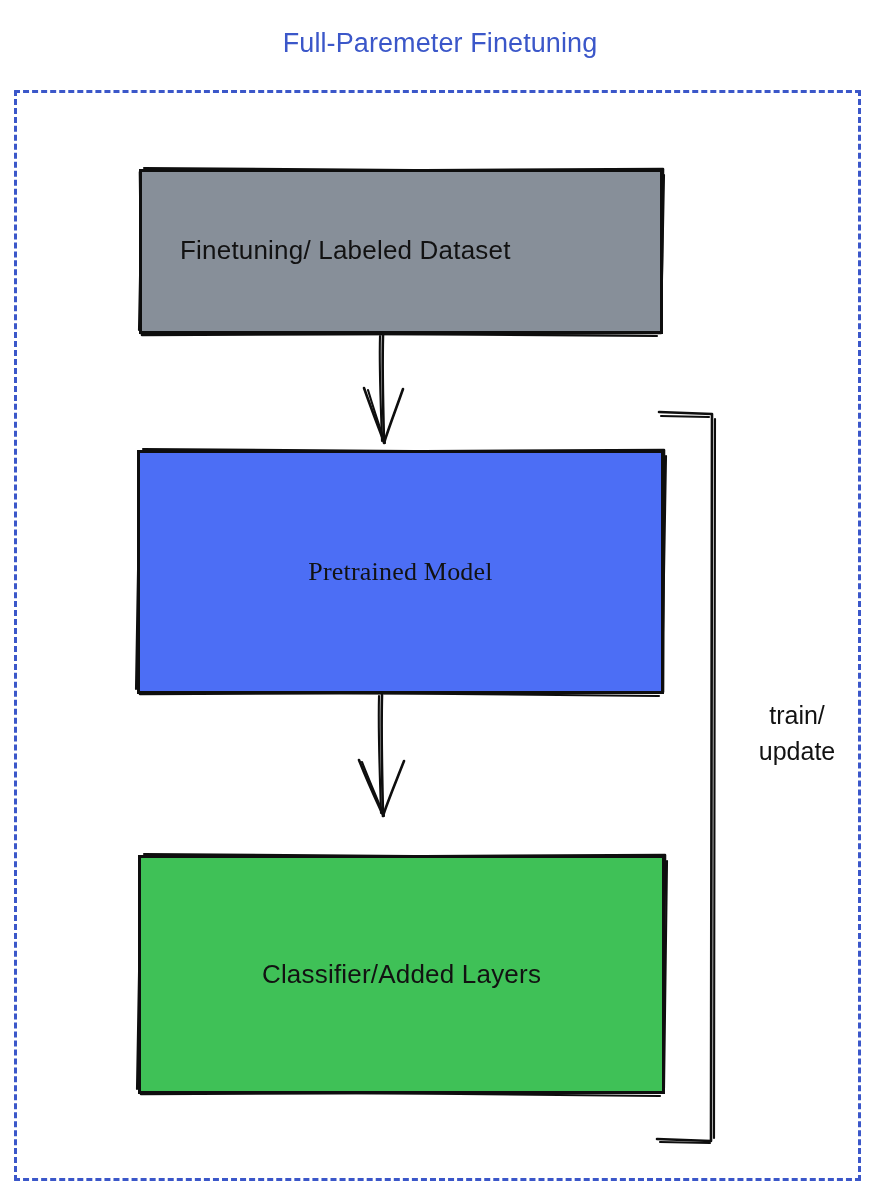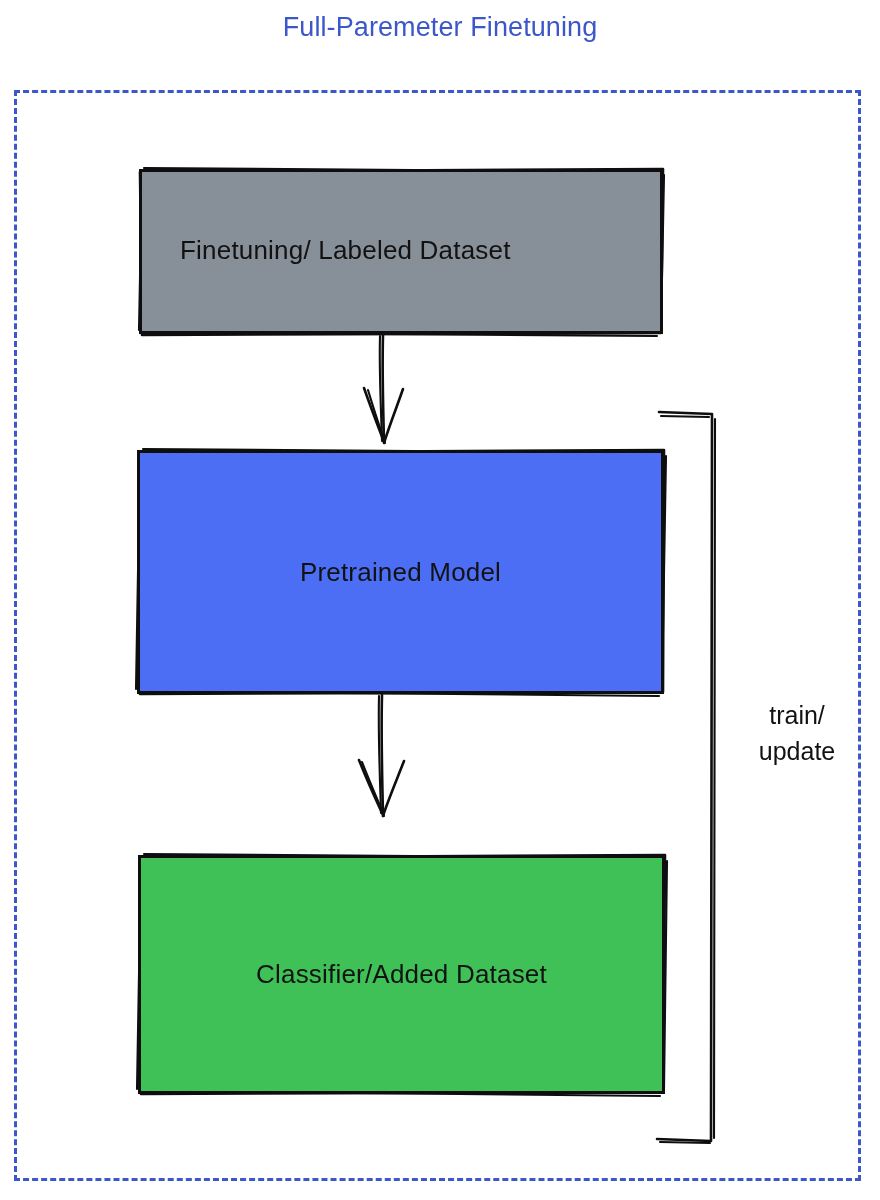--- a/index.html
+++ b/index.html
@@ -18,21 +18,21 @@
   #canvas {
     position: absolute;
     left: 0;
     top: 0;
     width: 880px;
     height: 1200px;
   }
   .diagram-title {
     position: absolute;
     left: 0;
-    top: 12px;
+    top: 28px;
     width: 880px;
     text-align: center;
     font-size: 27px;
     font-weight: 500;
     letter-spacing: 0.1px;
     color: #3b57c9;
     font-family: "Liberation Sans", sans-serif;
   }
   .dashed-frame {
     position: absolute;
@@ -70,21 +70,21 @@
   }
   #node-dataset .node-label { text-align: left; }
   #node-pretrained {
     left: 137px;
     top: 450px;
     width: 527px;
     height: 244px;
     background: #4c6ef5;
     border: 3px solid #0e0e0e;
   }
-  #node-pretrained .node-label { text-align: center; }
+  #node-pretrained .node-label { text-align: center; font-family: Liberation Serif, serif; }
   #node-classifier {
     left: 138px;
     top: 855px;
     width: 527px;
     height: 239px;
     background: #3fc157;
     border: 3px solid #0e0e0e;
   }
   #node-classifier .node-label { text-align: center; }
   .edge-label {
@@ -177,19 +177,19 @@
 
   <div class="node" id="node-dataset">
     <span class="node-label">Finetuning/ Labeled Dataset</span>
   </div>
 
   <div class="node" id="node-pretrained">
     <span class="node-label">Pretrained Model</span>
   </div>
 
   <div class="node" id="node-classifier">
-    <span class="node-label">Classifier/Added Dataset</span>
+    <span class="node-label">Classifier/Added Layers</span>
   </div>
 
   <div class="edge-label" id="label-train-update">train/
 update</div>
 
 </div>
 
 </body></html>

